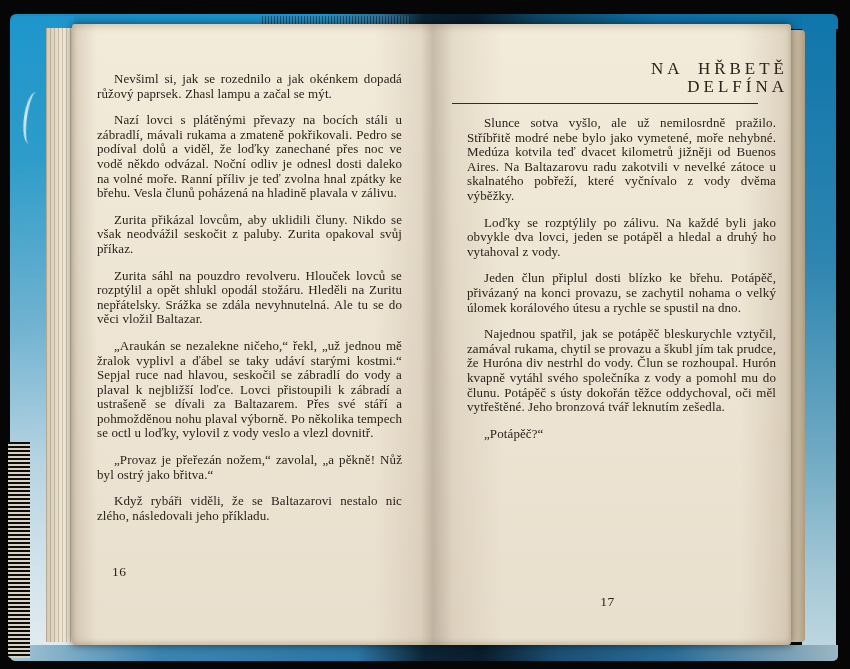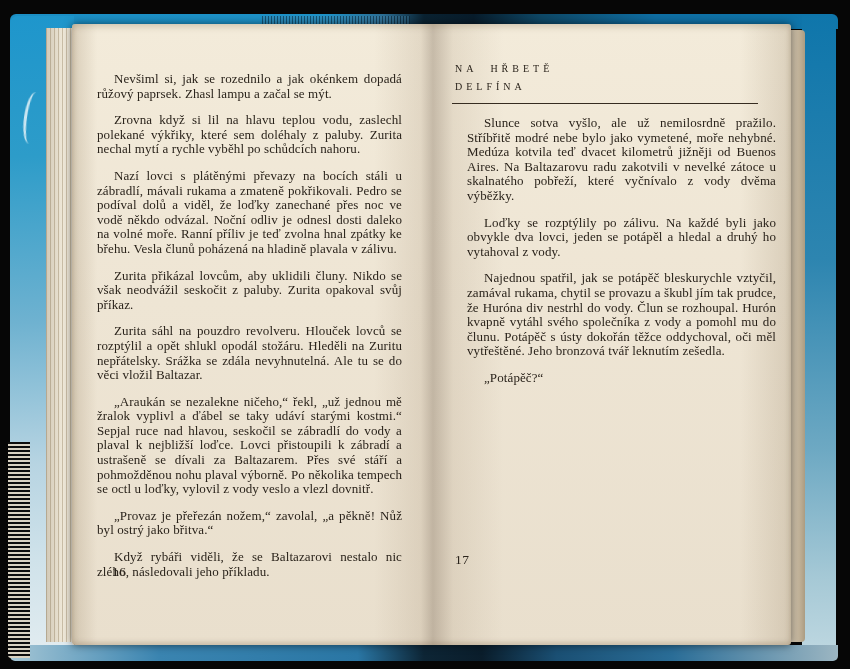--- a/index.html
+++ b/index.html
@@ -76,42 +76,42 @@
     color: #2a231b;
     font-size: 13px;
     line-height: 14.6px;
     text-align: justify;
     letter-spacing: 0.1px;
   }
   .page-text p { margin: 12px; text-indent: 17px; }
   .text-left  { left: 85px;  top: 60px; width: 329px; }
   .text-right { left: 455px; top: 60px; width: 333px; }
   .chapter-title {
-    text-align: left;
-    font-size: 10px;
+    text-align: right;
+    font-size: 17px;
     line-height: 18px;
     letter-spacing: 4px;
     word-spacing: 7px;
     text-indent: 0;
     color: #2a231b;
   }
   .title-rule {
     height: 0;
     border-top: 1.5px solid #362c20;
     width: 306px;
     margin: 7px 0 9px -3px;
   }
   .folio {
     position: absolute;
     font-size: 13.5px;
     color: #2a231b;
     letter-spacing: 0.5px;
   }
   .folio-left  { left: 112px; top: 564px; }
-  .folio-right { left: 455px; top: 552px; width: 305px; text-align: left; }
+  .folio-right { left: 455px; top: 594px; width: 305px; text-align: center; }
 </style>
 </head>
 <body>
 
 <div class="photo">
 
   <div class="cover-top"></div>
   <div class="cover-left"></div>
   <div class="cover-right"></div>
   <div class="cover-bottom"></div>
@@ -119,34 +119,34 @@
   <div class="cover-reflection"></div>
 
   <div class="fore-edge-stripes"></div>
   <div class="page-edge-stack"></div>
   <div class="right-page-edge"></div>
 
   <div class="spread"></div>
 
   <div class="page-text text-left">
     <p>Nevšiml si, jak se rozednilo a jak okénkem dopadá růžový paprsek. Zhasl lampu a začal se mýt.</p>
-    <p>Zrovna když si lil na hlavu teplou vodu, zaslechl polekané výkřiky, které sem doléhaly z paluby. Zurita nechal mytí a rychle vyběhl po schůdcích nahoru.</p>
     <p>Nazí lovci s plátěnými převazy na bocích stáli u zábradlí, mávali rukama a zmateně pokřikovali. Pedro se podíval dolů a viděl, že loďky zanechané přes noc ve vodě někdo odvázal. Noční odliv je odnesl dosti daleko na volné moře. Ranní příliv je teď zvolna hnal zpátky ke břehu. Vesla člunů poházená na hladině plavala v zálivu.</p>
     <p>Zurita přikázal lovcům, aby uklidili čluny. Nikdo se však neodvážil seskočit z paluby. Zurita opakoval svůj příkaz.</p>
     <p>Zurita sáhl na pouzdro revolveru. Hlouček lovců se rozptýlil a opět shlukl opodál stožáru. Hleděli na Zuritu nepřátelsky. Srážka se zdála nevyhnutelná. Ale tu se do věci vložil Baltazar.</p>
     <p>„Araukán se nezalekne ničeho,“ řekl, „už jednou mě žralok vyplivl a ďábel se taky udáví starými kostmi.“ Sepjal ruce nad hlavou, seskočil se zábradlí do vody a plaval k nejbližší loďce. Lovci přistoupili k zábradí a ustrašeně se dívali za Baltazarem. Přes své stáří a pohmožděnou nohu plaval výborně. Po několika tempech se octl u loďky, vylovil z vody veslo a vlezl dovnitř.</p>
     <p>„Provaz je přeřezán nožem,“ zavolal, „a pěkně! Nůž byl ostrý jako břitva.“</p>
     <p>Když rybáři viděli, že se Baltazarovi nestalo nic zlého, následovali jeho příkladu.</p>
   </div>
   <div class="folio folio-left">16</div>
 
   <div class="page-text text-right">
     <div class="chapter-title">NA HŘBETĚ</div>
     <div class="chapter-title">DELFÍNA</div>
     <div class="title-rule"></div>
     <p>Slunce sotva vyšlo, ale už nemilosrdně pražilo. Stříbřitě modré nebe bylo jako vymetené, moře nehybné. Medúza kotvila teď dvacet kilometrů jižněji od Buenos Aires. Na Baltazarovu radu zakotvili v nevelké zátoce u skalnatého pobřeží, které vyčnívalo z vody dvěma výběžky.</p>
     <p>Loďky se rozptýlily po zálivu. Na každé byli jako obvykle dva lovci, jeden se potápěl a hledal a druhý ho vytahoval z vody.</p>
+    <p>Jeden člun připlul dosti blízko ke břehu. Potápěč, přivázaný na konci provazu, se zachytil nohama o velký úlomek korálového útesu a rychle se spustil na dno.</p>
     <p>Najednou spatřil, jak se potápěč bleskurychle vztyčil, zamával rukama, chytil se provazu a škubl jím tak prudce, že Huróna div nestrhl do vody. Člun se rozhoupal. Hurón kvapně vytáhl svého společníka z vody a pomohl mu do člunu. Potápěč s ústy dokořán těžce oddychoval, oči měl vytřeštěné. Jeho bronzová tvář leknutím zešedla.</p>
     <p>„Potápěč?“</p>
   </div>
   <div class="folio folio-right">17</div>
 
 </div>
 
 </body></html>

